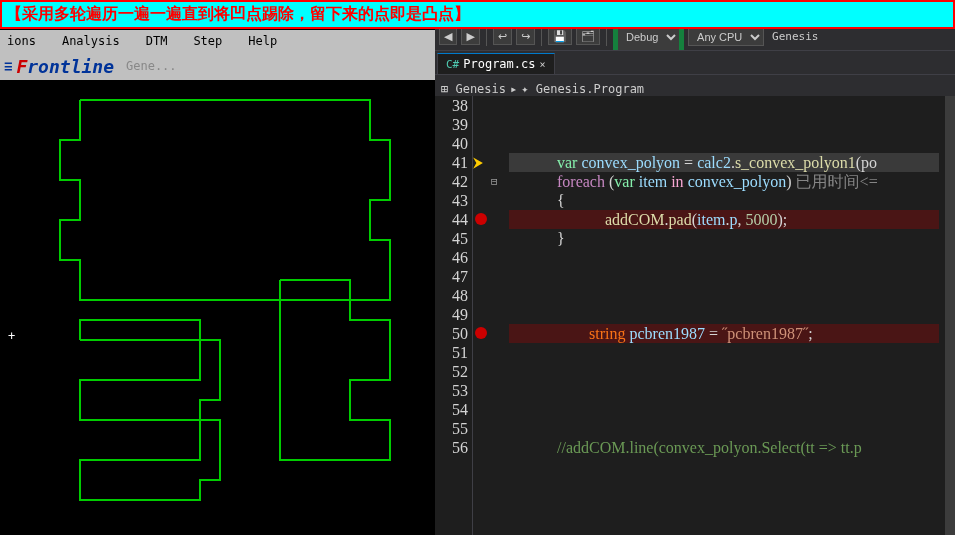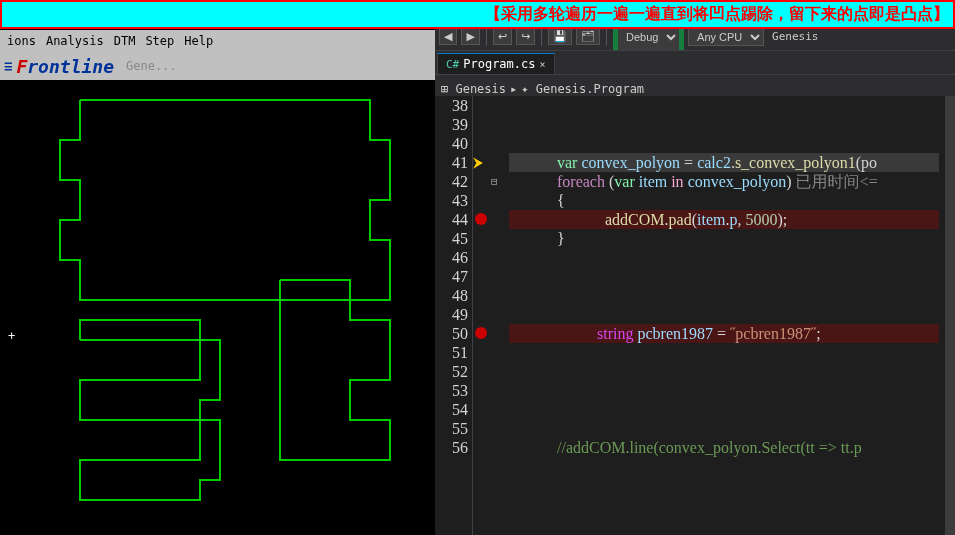--- a/index.html
+++ b/index.html
@@ -14,21 +14,21 @@
     
     #annotation-banner {
       position: absolute;
       top: 0;
       left: 0;
       width: 100%;
       background: #00ffff;
       color: #ff0000;
       font-size: 16px;
       font-weight: bold;
-      text-align: right;
+      text-align: left;
       padding: 2px 4px;
       z-index: 100;
       border: 2px solid #ff0000;
     }
 
     
     #cad-area {
       position: absolute;
       top: 0;
       left: 0;
@@ -42,21 +42,21 @@
       position: absolute;
       top: 30px;
       left: 0;
       width: 435px;
       height: 22px;
       background: #c0c0c0;
       display: flex;
       align-items: center;
       font-size: 12px;
       color: #000;
-      gap: 4px;
+      gap: 20px;
       padding: 0 4px;
     }
 
     .cad-menu-item {
       cursor: pointer;
       padding: 1px 3px;
       white-space: nowrap;
     }
 
     
@@ -278,21 +278,21 @@
     .code-line.highlighted {
       background: #3a3a3a;
     }
 
     .code-line.breakpoint-line {
       background: #4a1515;
       padding-left: 32px;
     }
 
     .kw-var { color: #86efac; }
-    .kw-string { color: #d946ef; margin-left: 8px; }
+    .kw-string { color: #f97316; }
     .kw-foreach { color: #c586c0; }
     .kw-in { color: #f9a8d4; }
     .str-val { color: #ce9178; }
     .comment { color: #6a9955; }
     .method { color: #dcdcaa; }
     .prop { color: #9cdcfe; }
     .punct { color: #d4d4d4; }
     .text-gray { color: #858585; }
 
     

